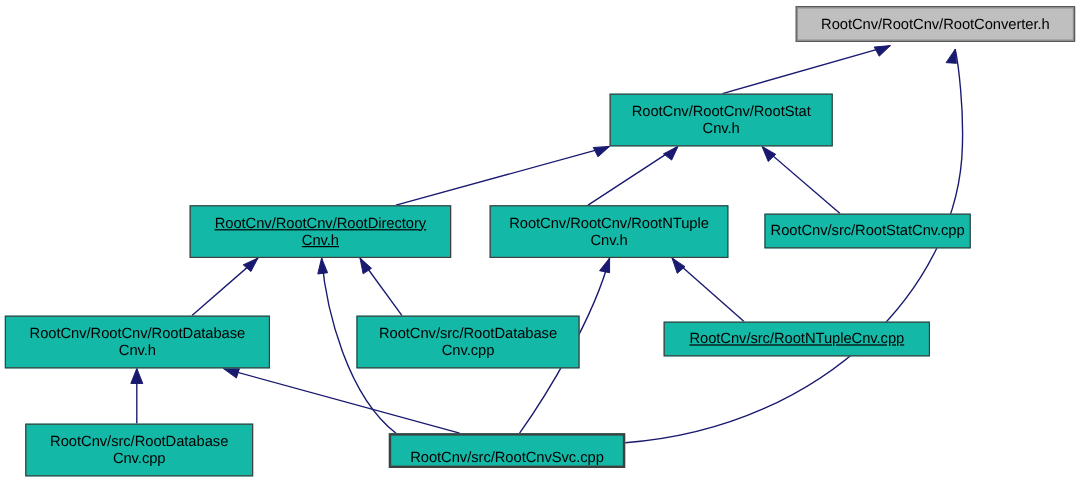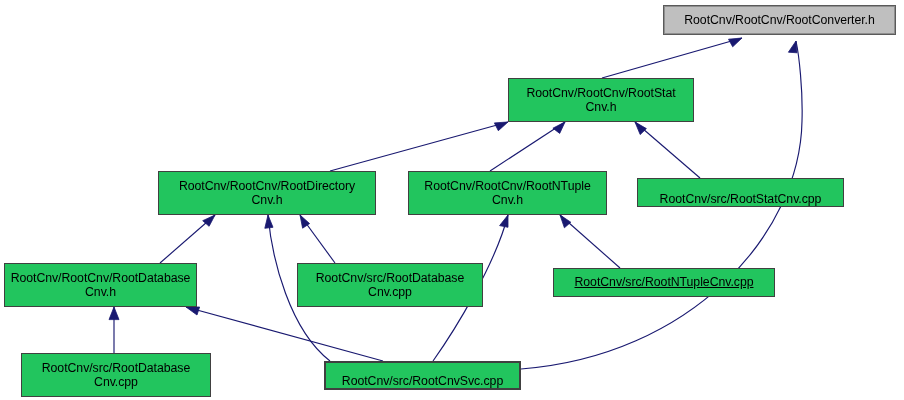--- a/index.html
+++ b/index.html
@@ -36,21 +36,21 @@
     stroke: #191970;
     stroke-width: 0.8;
   }
   .node-box {
     position: absolute;
     box-sizing: border-box;
     display: flex;
     align-items: center;
     justify-content: center;
     text-align: center;
-    background: #22c55e;
+    background: #14b8a6;
     border: 1px solid #404040;
     color: #000000;
     font-size: 12.3px;
     line-height: 14.5px;
     letter-spacing: -0.05px;
     white-space: pre-line;
     padding: 0 3px;
   }
   .node-box.focus {
     background: #bfbfbf;
@@ -119,26 +119,26 @@
         <g>
           <path class="edge-line" d="M 383,361 L 186,307"></path>
           <path class="edge-head" d="M 186,307 l 11.0,8.0 l 2.6,-8.0 Z"></path>
         </g>
       </g>
   </svg>
   <div id="nodes-layer">
       <div class="node-box focus" style="left: 663px; top: 5px; width: 233px; height: 30px;"><span class="node-label">RootCnv/RootCnv/RootConverter.h</span></div>
       <div class="node-box" style="left: 508px; top: 78px; width: 186px; height: 44px;"><span class="node-label">RootCnv/RootCnv/RootStat
 Cnv.h</span></div>
-      <div class="node-box" style="left: 158px; top: 171px; width: 218px; height: 44px;"><span class="node-label">RootCnv/RootCnv/RootDirectory
+      <div class="node-box" style="left: 158px; top: 171px; width: 218px; height: 44px; text-decoration: underline;"><span class="node-label">RootCnv/RootCnv/RootDirectory
 Cnv.h</span></div>
       <div class="node-box" style="left: 408px; top: 171px; width: 199px; height: 44px; text-align: center;"><span class="node-label">RootCnv/RootCnv/RootNTuple
 Cnv.h</span></div>
-      <div class="node-box" style="left: 637px; top: 178px; width: 207px; height: 29px; align-items: flex-end;"><span class="node-label">RootCnv/src/RootStatCnv.cpp</span></div>
-      <div class="node-box" style="left: 4px; top: 263px; width: 193px; height: 44px;"><span class="node-label">RootCnv/RootCnv/RootDatabase
+      <div class="node-box" style="left: 637px; top: 178px; width: 172px; height: 29px;"><span class="node-label">RootCnv/src/RootStatCnv.cpp</span></div>
+      <div class="node-box" style="left: 4px; top: 263px; width: 221px; height: 44px;"><span class="node-label">RootCnv/RootCnv/RootDatabase
 Cnv.h</span></div>
       <div class="node-box" style="left: 297px; top: 263px; width: 186px; height: 44px;"><span class="node-label">RootCnv/src/RootDatabase
 Cnv.cpp</span></div>
       <div class="node-box" style="left: 553px; top: 268px; width: 222px; height: 29px; text-decoration: underline;"><span class="node-label">RootCnv/src/RootNTupleCnv.cpp</span></div>
       <div class="node-box" style="left: 21px; top: 353px; width: 190px; height: 44px;"><span class="node-label">RootCnv/src/RootDatabase
 Cnv.cpp</span></div>
       <div class="node-box emph" style="left: 324px; top: 361px; width: 197px; height: 29px;"><span class="node-label">RootCnv/src/RootCnvSvc.cpp</span></div>
     </div>
 </div>
 

